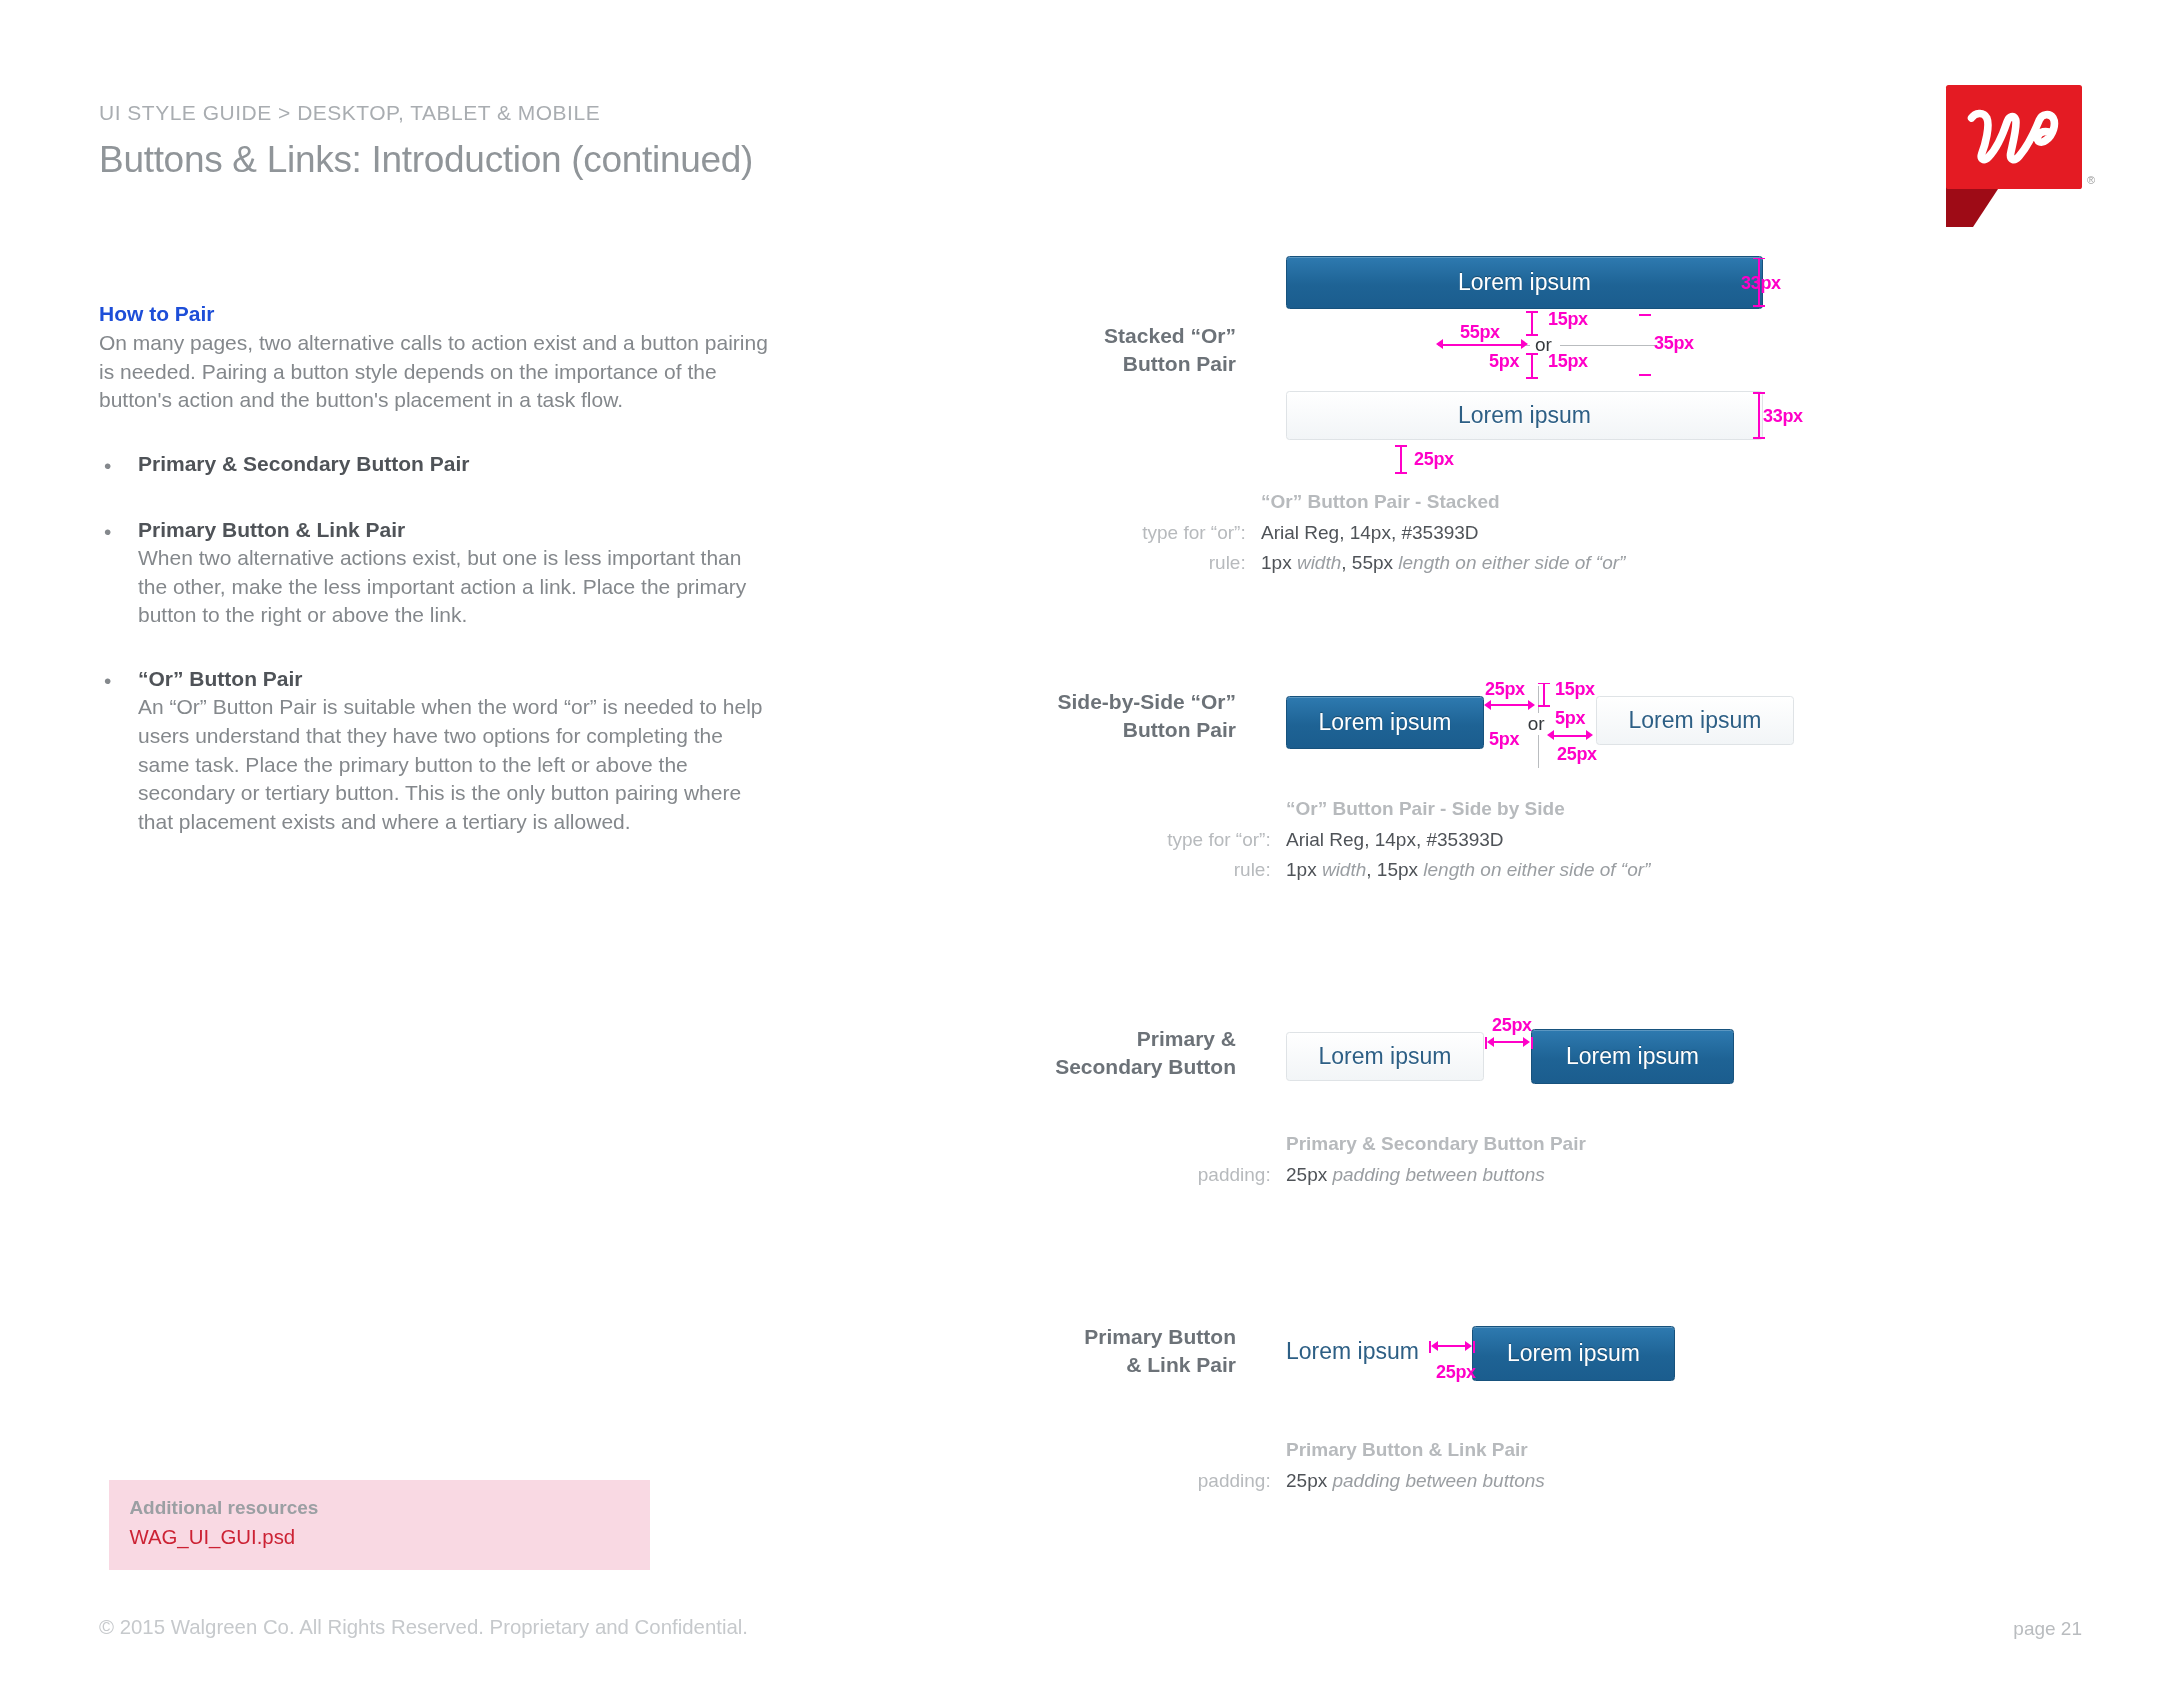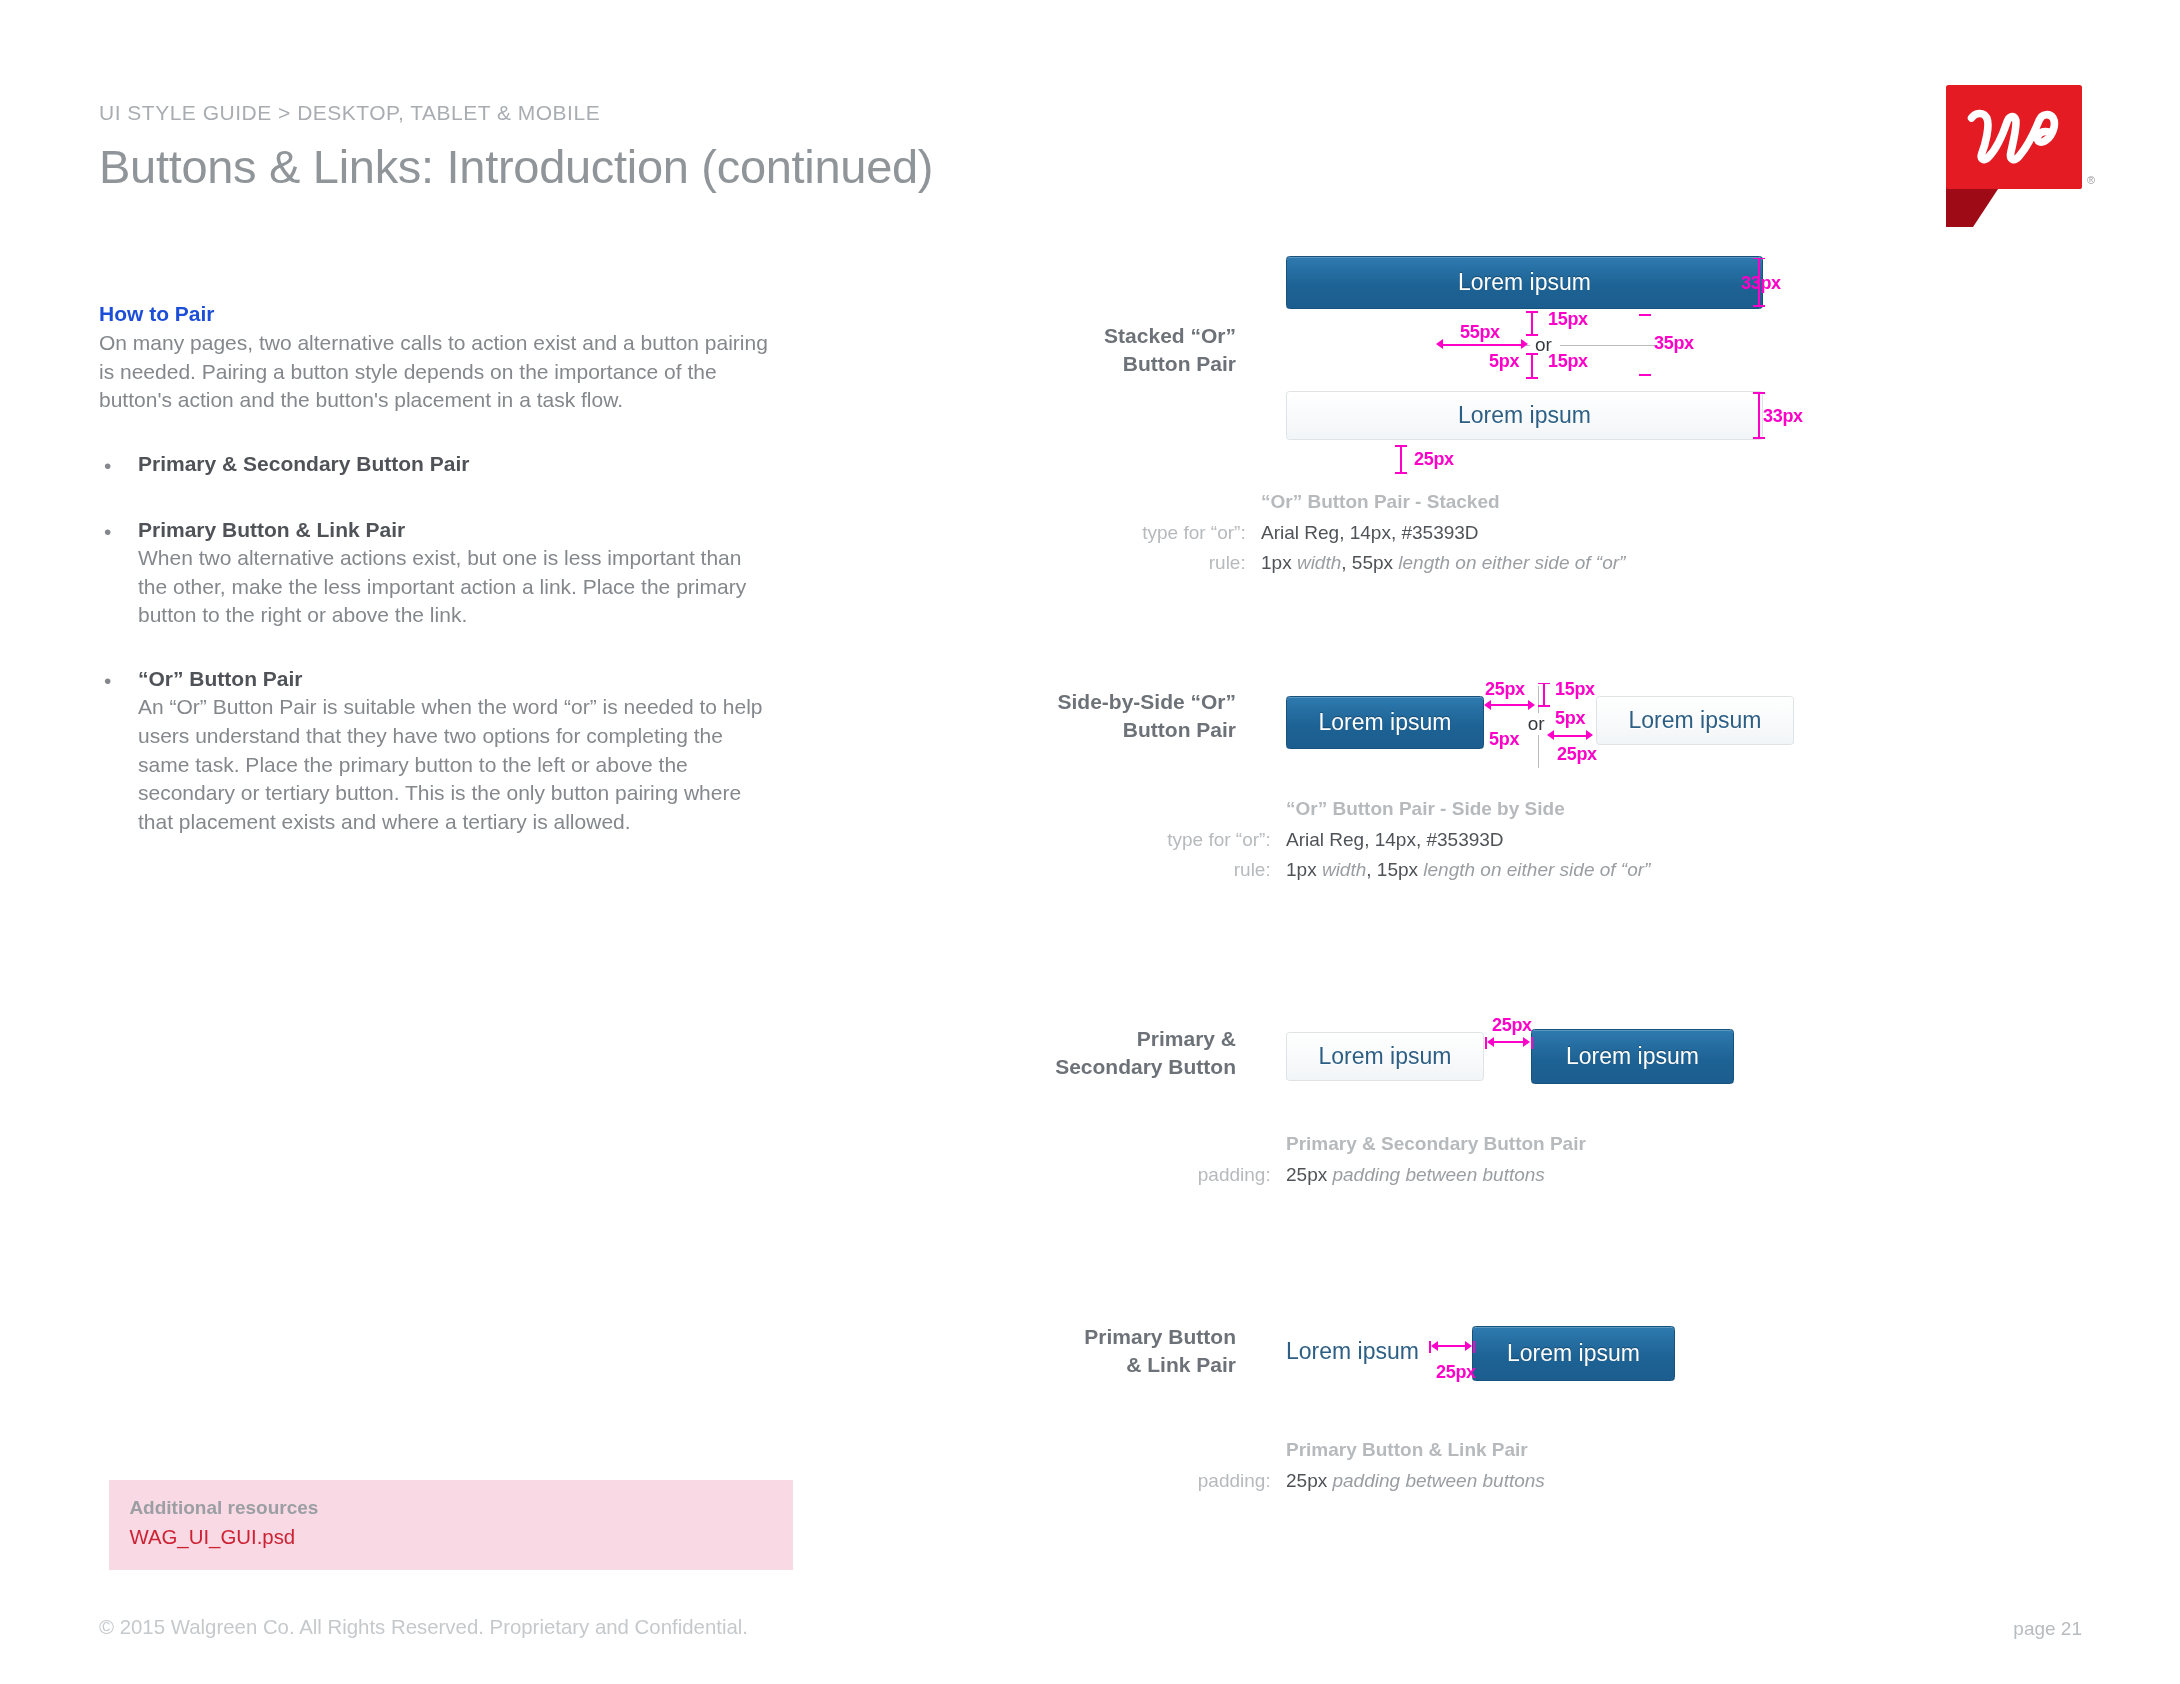--- a/index.html
+++ b/index.html
@@ -16,21 +16,21 @@
   
   .header { position: absolute; left: 99px; top: 101px; }
   .breadcrumb {
     font-size: 21px;
     letter-spacing: 0.5px;
     color: #a9adb1;
     font-weight: 400;
     white-space: nowrap;
   }
   .page-title {
-    font-size: 47px;
+    font-size: 37px;
     color: #909599;
     font-weight: 400;
     margin-top: 13.6px;
     white-space: nowrap;
     letter-spacing: -0.3px;
   }
 
   
   .logo-wrap { position: absolute; left: 1946px; top: 85px; width: 145px; height: 111px; }
   .logo-tail {
@@ -73,21 +73,21 @@
   .bullet-title {
     font-size: 21px; font-weight: 700; color: #4f5358; margin-bottom: 2.6px;
   }
   .bullet-text {
     font-size: 21px; color: #84888c; line-height: 1.36;
   }
 
   
   .resources-box {
     position: absolute; left: 109px; top: 1480px;
-    width: 684px; height: 90px;
+    width: 541px; height: 90px;
     background: #f9d9e3;
     padding: 17px 20.4px 0 20.4px;
   }
   .res-title { font-size: 19px; color: #9b9fa3; font-weight: 700; margin-bottom: 6.8px; }
   .res-file { font-size: 20.4px; color: #cc2234; font-weight: 400; }
 
   
   .footer-copy {
     position: absolute; left: 99px; top: 1616px;
     font-size: 20.4px; color: #c6c9cc;

